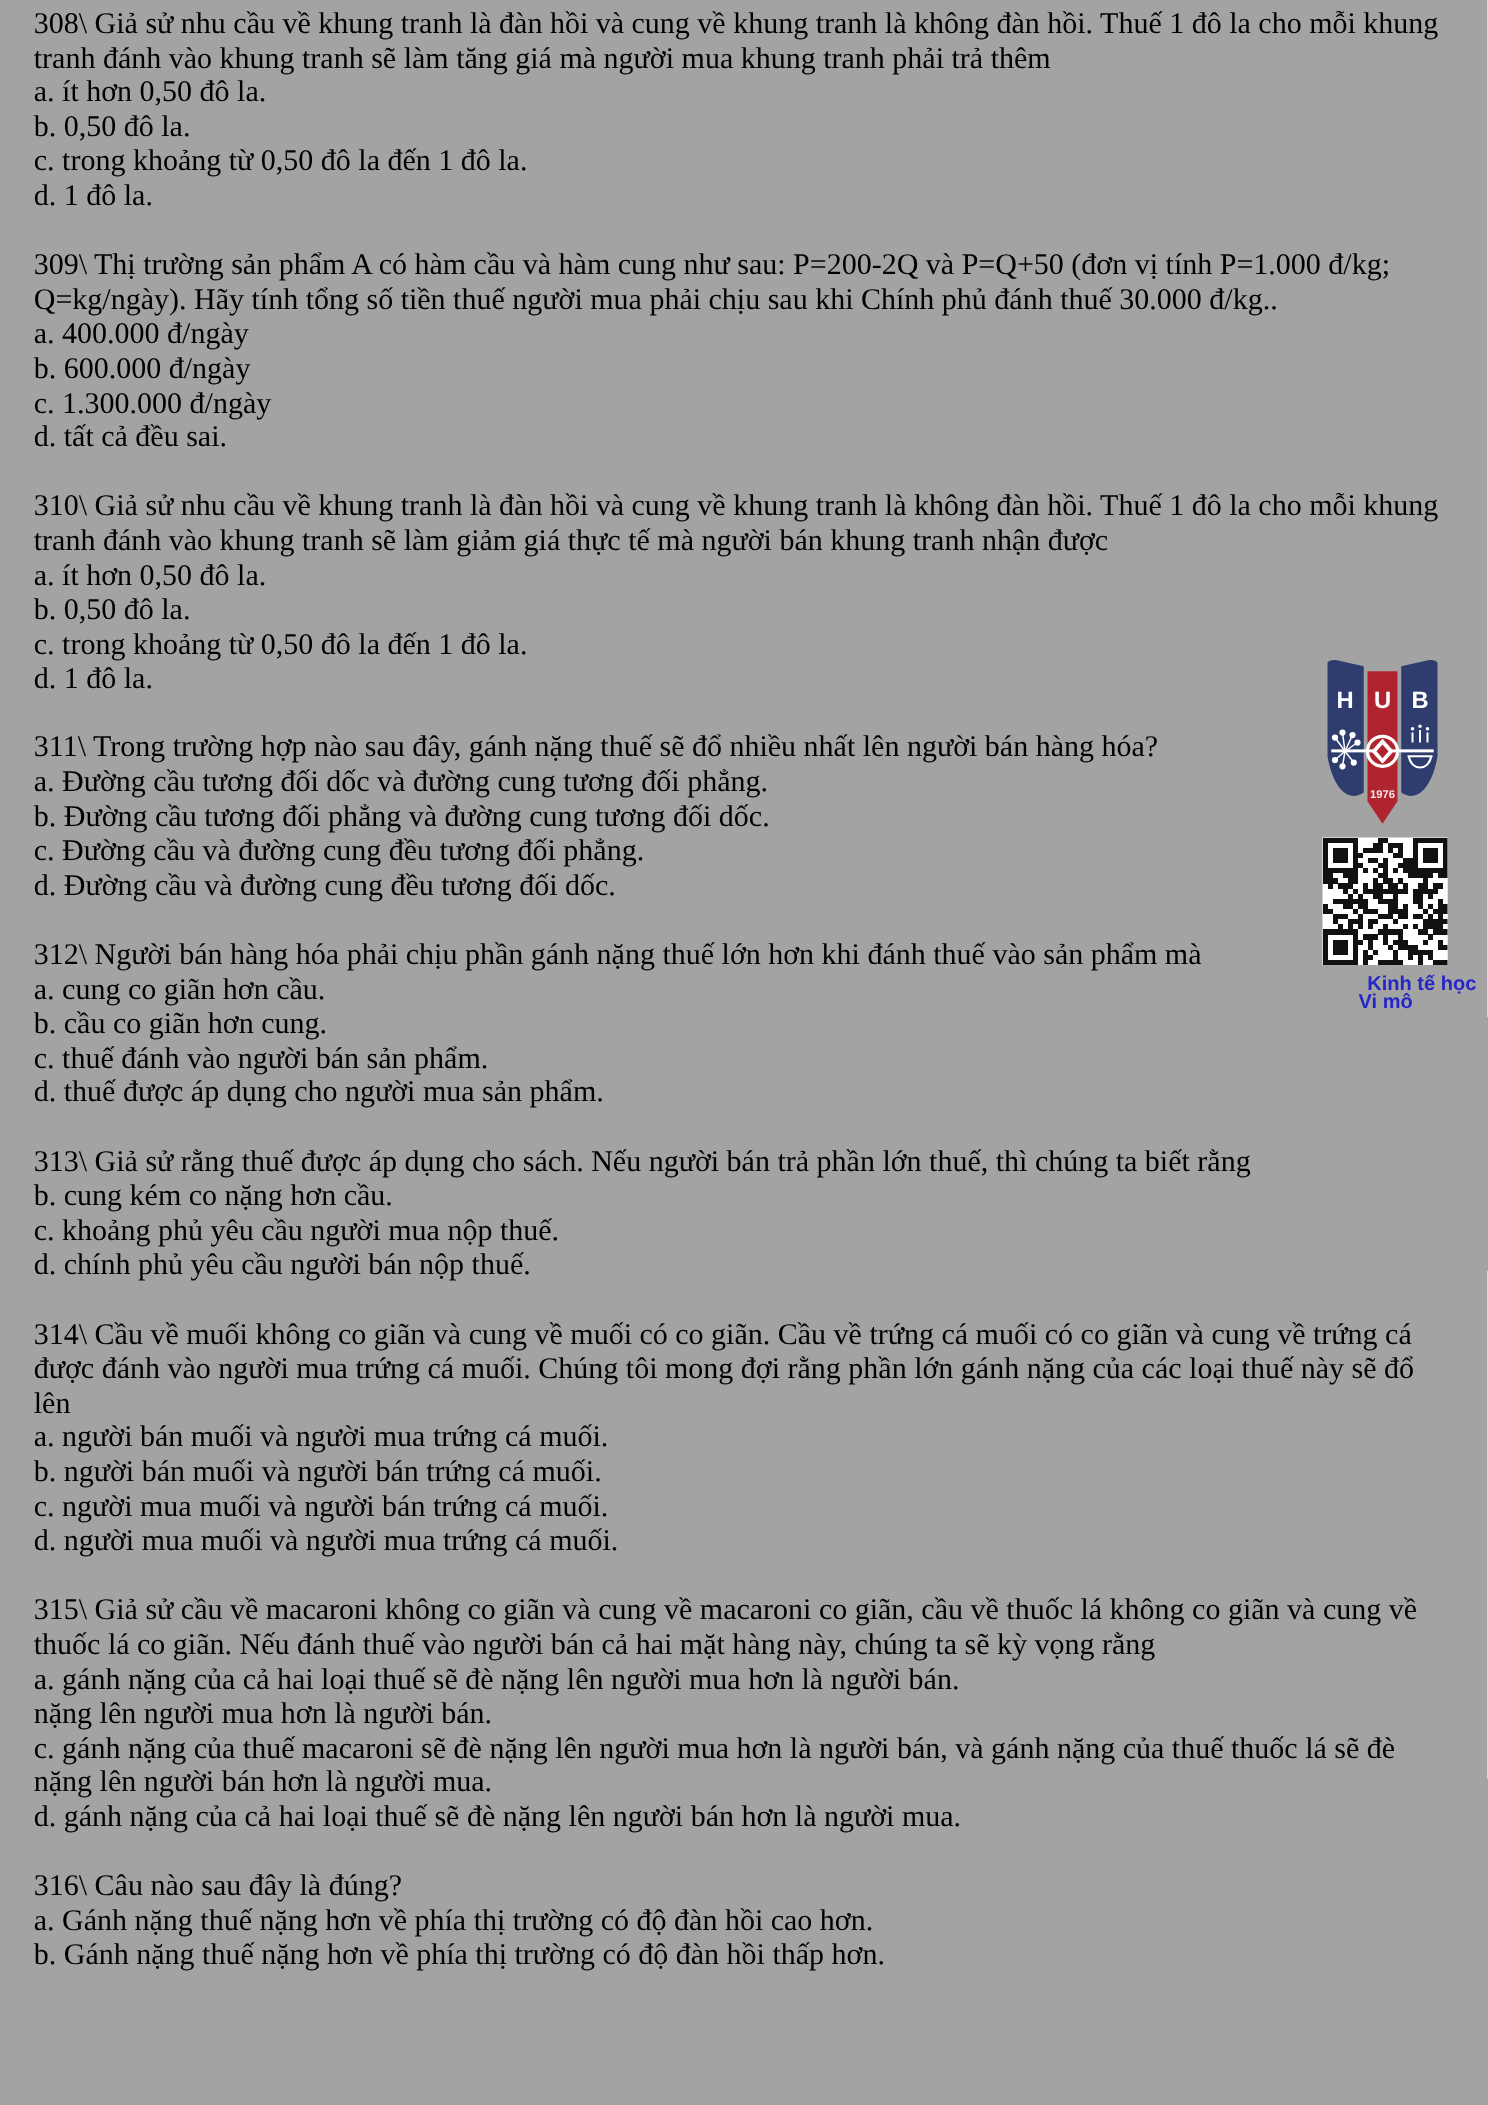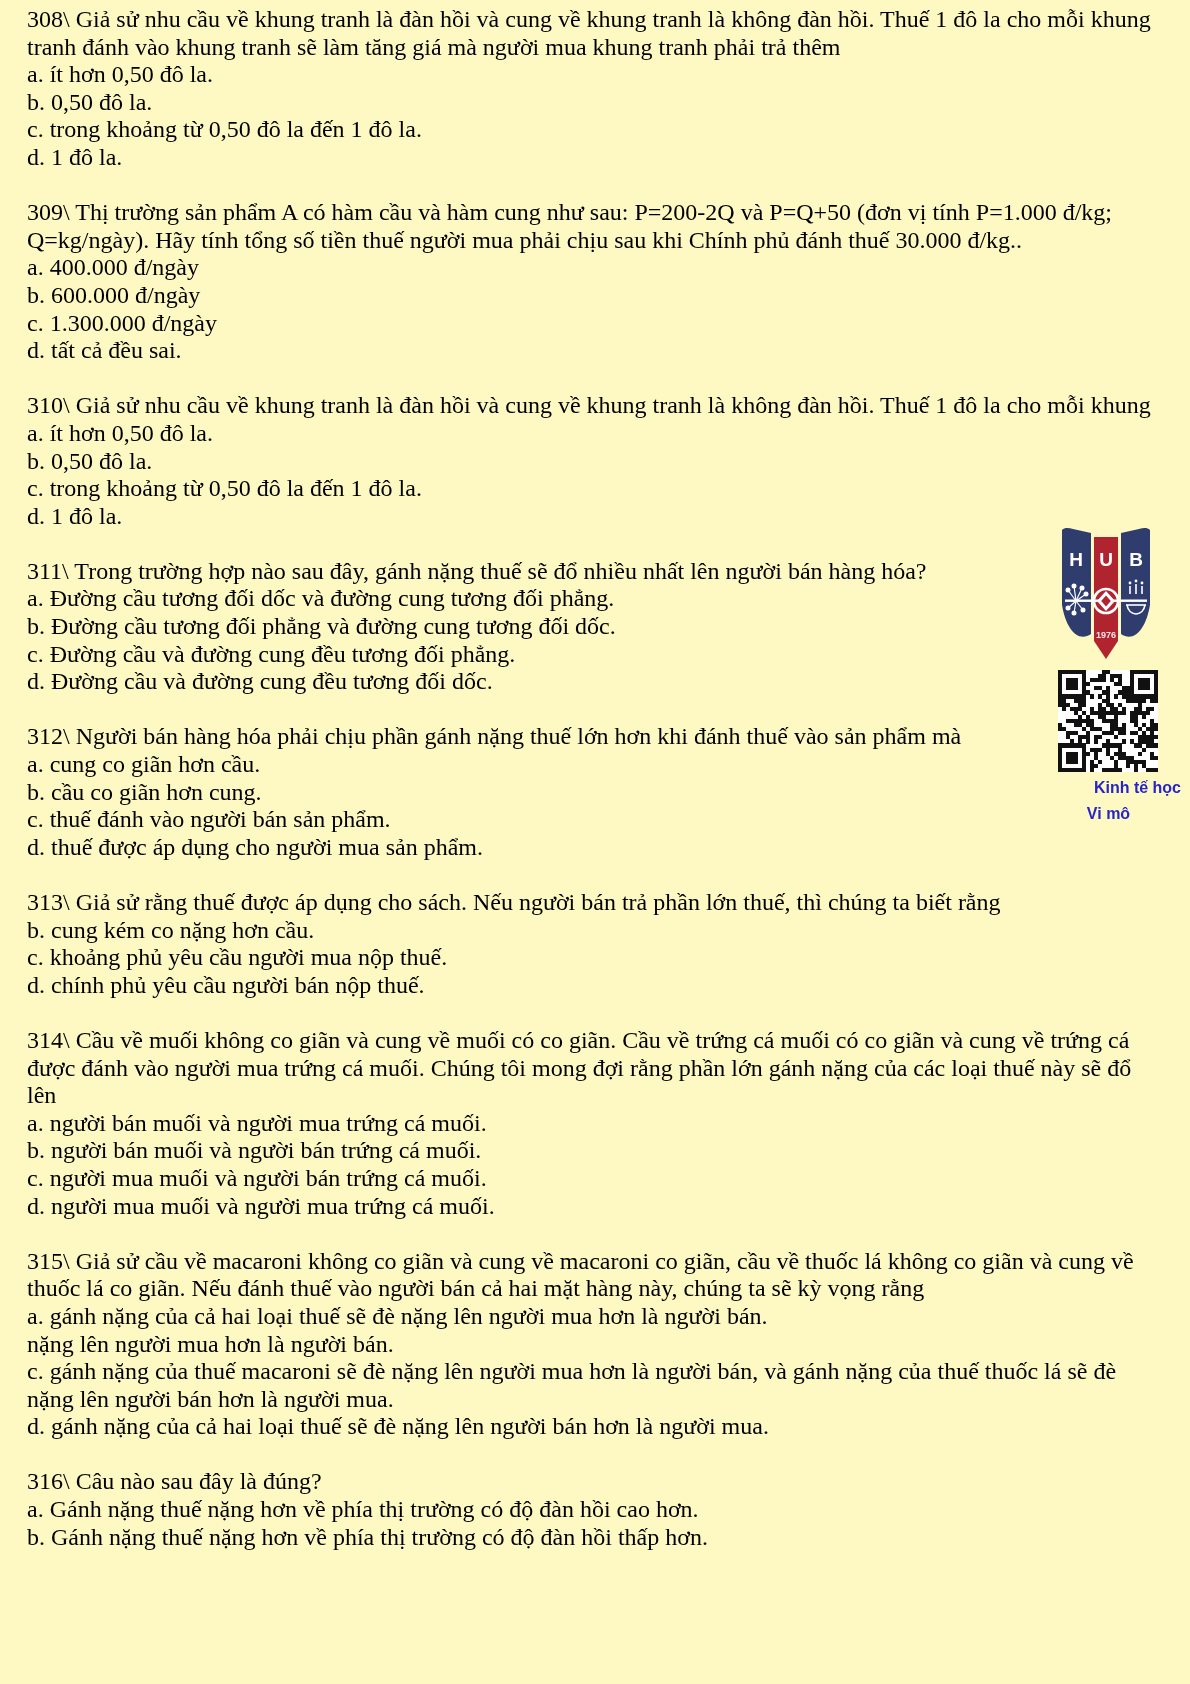--- a/index.html
+++ b/index.html
@@ -4,21 +4,21 @@
 <style>
   html, body {
     margin: 0;
     padding: 0;
     background: #ffffff;
   }
   .page {
     position: relative;
     width: 1190px;
     height: 1684px;
-    background: #fef9c3;
+    background: #a3a3a3;
     overflow: hidden;
     font-family: "Liberation Serif", serif;
     color: #000000;
   }
   .questions {
     position: absolute;
     top: 6px;
     left: 27px;
     right: 0;
   }
@@ -60,21 +60,21 @@
     font-family: "Liberation Sans", sans-serif;
     font-weight: bold;
     font-size: 16px;
     line-height: 20px;
     color: #2525c9;
     text-align: right;
   }
   .caption2 {
     position: absolute;
     left: 0;
-    top: 294px;
+    top: 282px;
     width: 145px;
     font-family: "Liberation Sans", sans-serif;
     font-weight: bold;
     font-size: 16px;
     line-height: 20px;
     color: #2525c9;
     text-align: center;
   }
   .shield-letter {
     font-family: "Liberation Sans", sans-serif;
@@ -106,20 +106,21 @@
       <div class="question">
         <div class="line">309\ Thị trường sản phẩm A có hàm cầu và hàm cung như sau: P=200-2Q và P=Q+50 (đơn vị tính P=1.000 đ/kg;</div>
         <div class="line">Q=kg/ngày). Hãy tính tổng số tiền thuế người mua phải chịu sau khi Chính phủ đánh thuế 30.000 đ/kg..</div>
         <div class="line">a. 400.000 đ/ngày</div>
         <div class="line">b. 600.000 đ/ngày</div>
         <div class="line">c. 1.300.000 đ/ngày</div>
         <div class="line">d. tất cả đều sai.</div>
       </div>
       <div class="question">
         <div class="line">310\ Giả sử nhu cầu về khung tranh là đàn hồi và cung về khung tranh là không đàn hồi. Thuế 1 đô la cho mỗi khung</div>
+        <div class="line">tranh đánh vào khung tranh sẽ làm giảm giá thực tế mà người bán khung tranh nhận được</div>
         <div class="line">a. ít hơn 0,50 đô la.</div>
         <div class="line">b. 0,50 đô la.</div>
         <div class="line">c. trong khoảng từ 0,50 đô la đến 1 đô la.</div>
         <div class="line">d. 1 đô la.</div>
       </div>
       <div class="question">
         <div class="line">311\ Trong trường hợp nào sau đây, gánh nặng thuế sẽ đổ nhiều nhất lên người bán hàng hóa?</div>
         <div class="line">a. Đường cầu tương đối dốc và đường cung tương đối phẳng.</div>
         <div class="line">b. Đường cầu tương đối phẳng và đường cung tương đối dốc.</div>
         <div class="line">c. Đường cầu và đường cung đều tương đối phẳng.</div>

